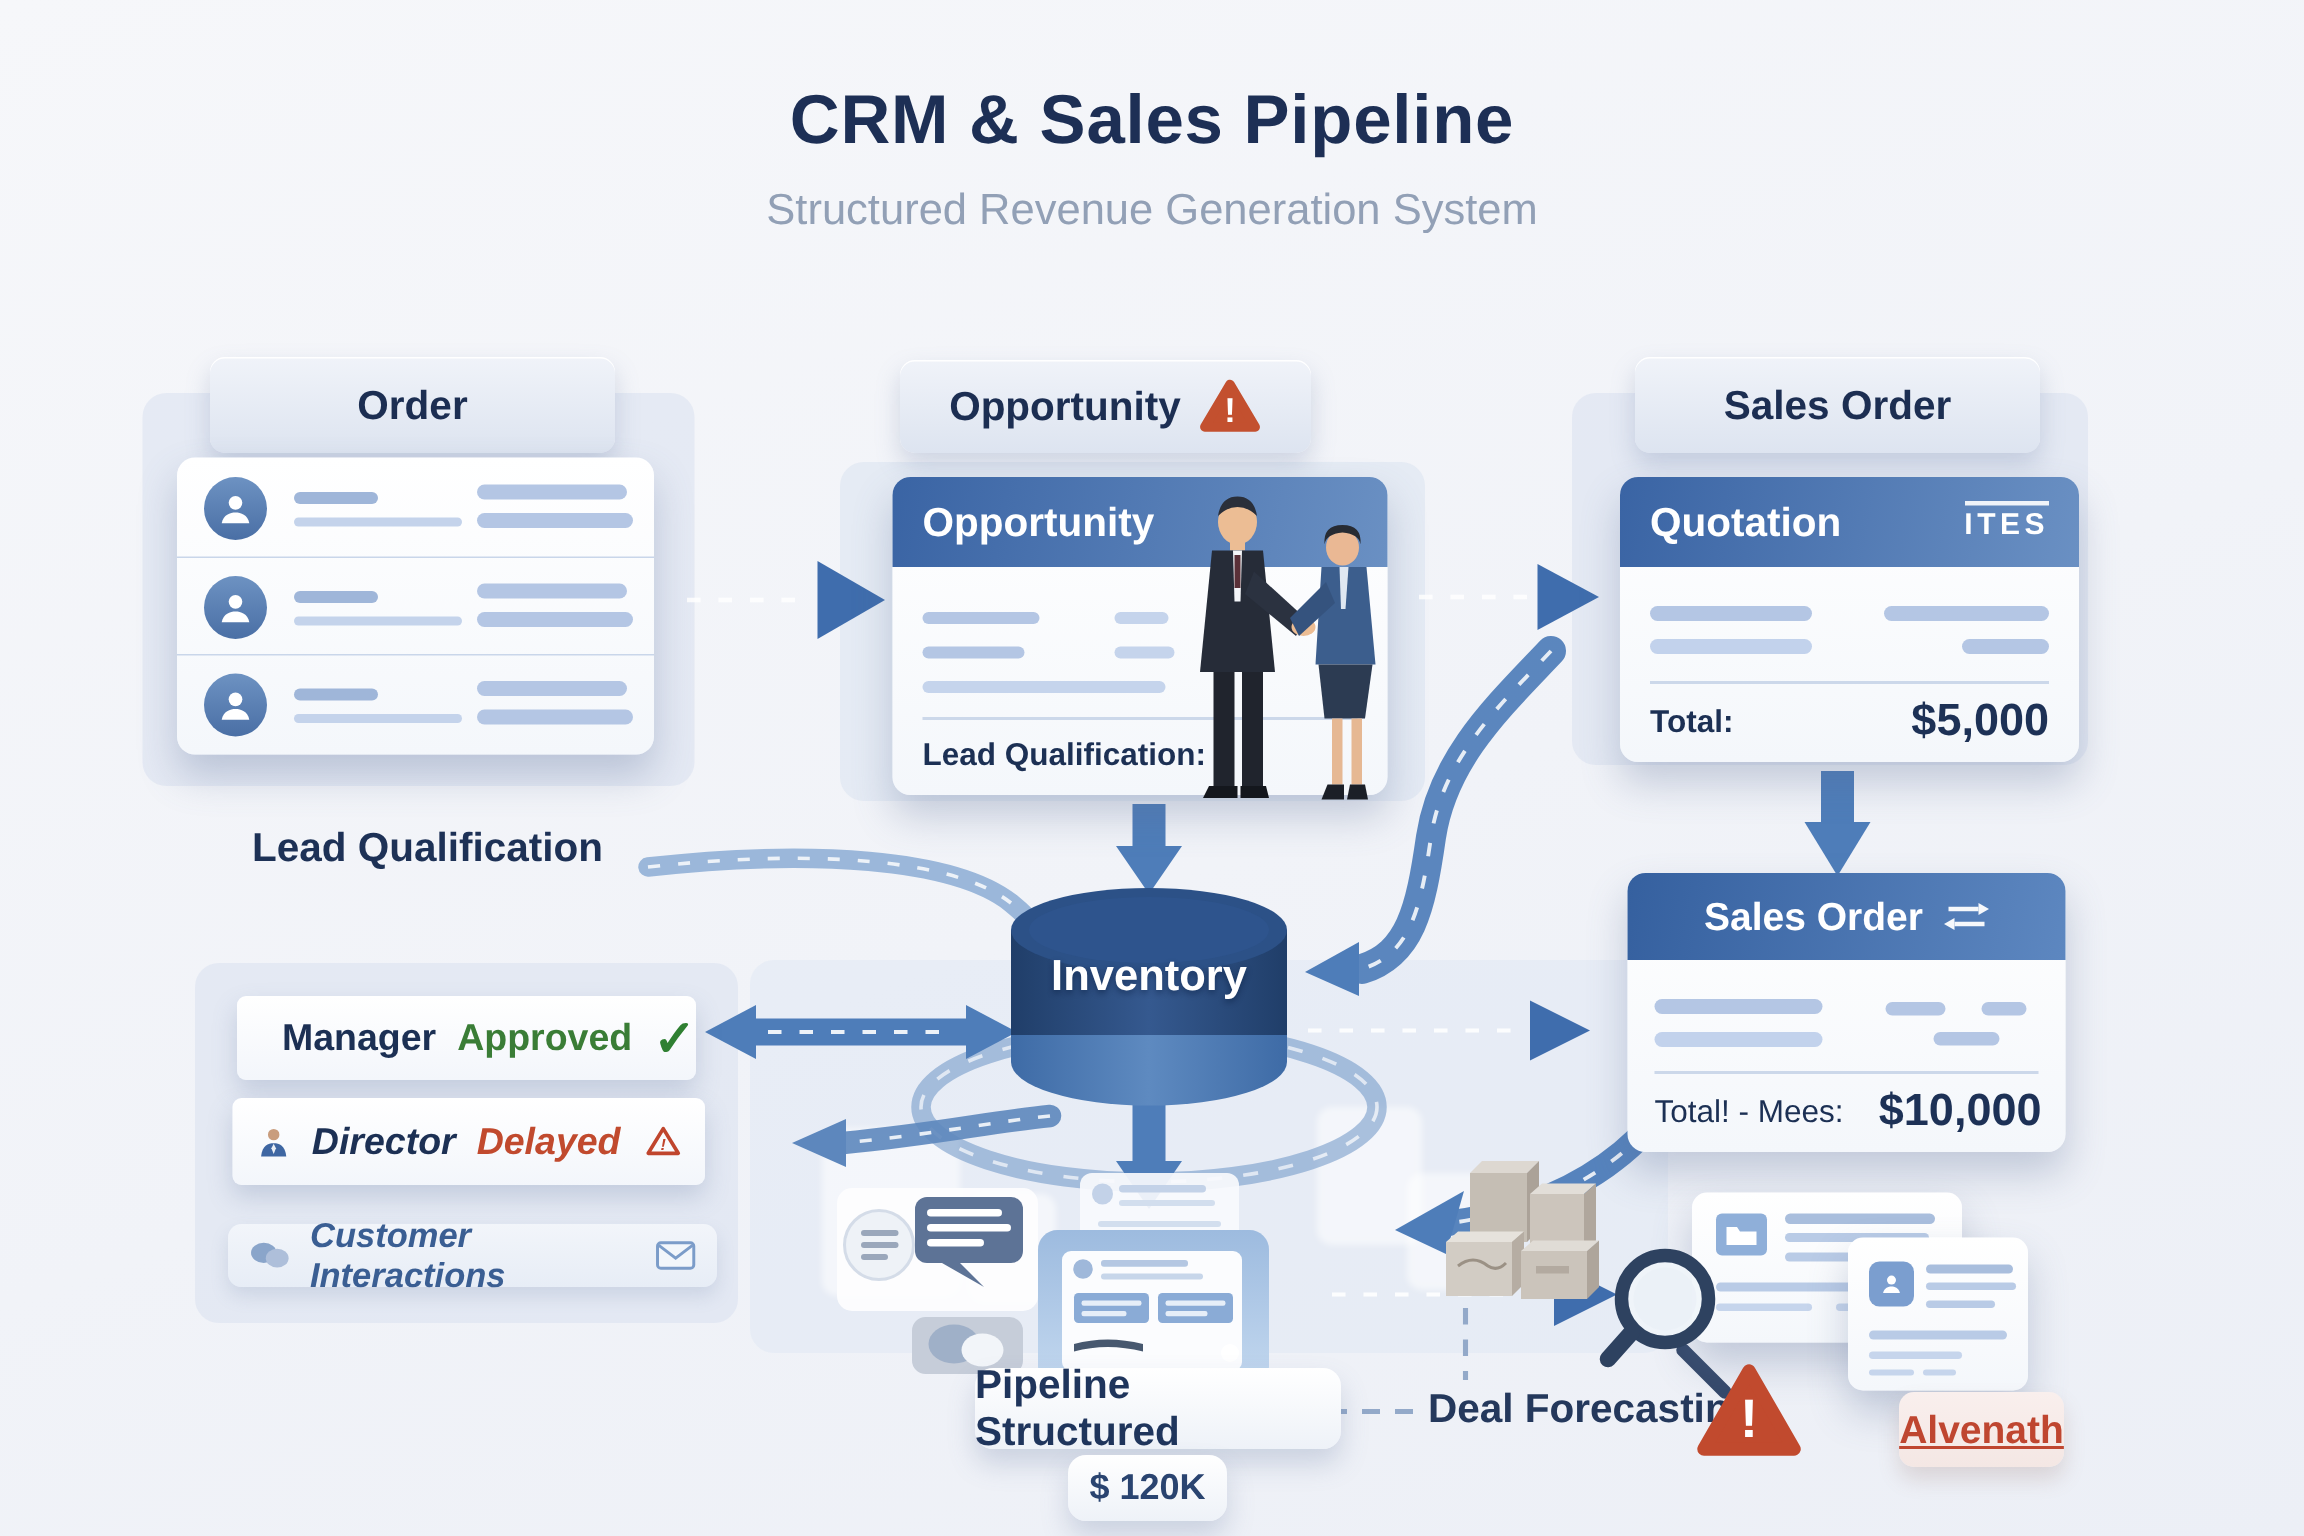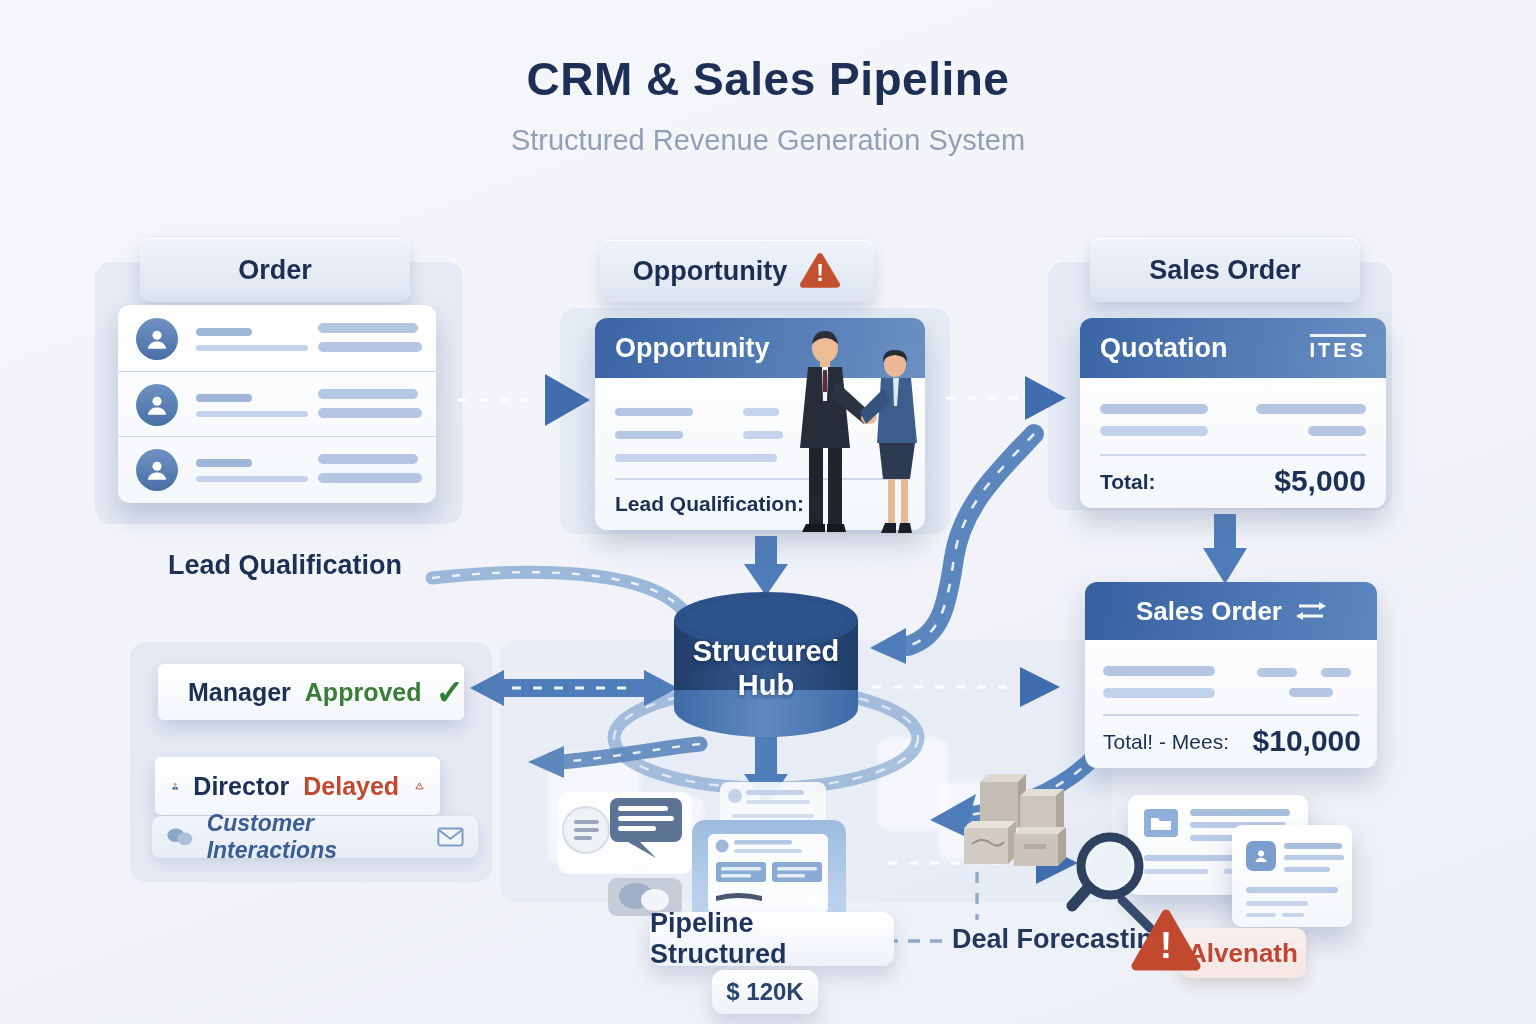--- a/index.html
+++ b/index.html
@@ -331,37 +331,36 @@
             <stop offset="1" stop-color="#3e6ba6"></stop>
         </linearGradient>
       </defs>
       <ellipse cx="98" cy="118" rx="92" ry="29" fill="url(#bandH)"></ellipse>
       <rect x="6" y="98" width="184" height="20" fill="url(#bandH)"></rect>
       <rect x="6" y="30" width="184" height="70" fill="url(#cylH)"></rect>
       <ellipse cx="98" cy="30" rx="92" ry="28" fill="#2c5187"></ellipse>
       <ellipse cx="98" cy="30" rx="80" ry="22" fill="#2f5690" opacity=".7"></ellipse>
     </svg>
     <div class="abs hub-text" style="left:0;top:44px;width:196px;">
-      <div>Structured</div>
-      <div>Hub</div>
+      <div>Inventory</div>
     </div>
   </div>
 
   <div class="abs approve-row" style="left:158px;top:664px;width:306px;height:56px;z-index:3;">
     <svg width="32" height="32" viewBox="0 0 30 30">
       <circle cx="15" cy="9" r="5" fill="#c99d7d"></circle>
       <path d="M4 28 C5 18.5 10 16.5 15 16.5 C20 16.5 25 18.5 26 28 Z" fill="#3e66a2"></path>
       <path d="M15 17 L17 21 L15 26 L13 21 Z" fill="#2c4e85"></path>
     </svg>
     <span class="role">Manager</span>
     <span class="status-green">Approved</span>
     <span class="check">✓</span>
   </div>
 
-  <div class="abs approve-row" style="left:155px;top:757px;width:285px;height:58px;z-index:3;">
+  <div class="abs approve-row" style="left:155px;top:732px;width:315px;height:58px;z-index:3;font-style:italic;">
     <svg width="32" height="32" viewBox="0 0 30 30">
       <circle cx="15" cy="9" r="5" fill="#c99d7d"></circle>
       <path d="M4 28 C5 18.5 10 16.5 15 16.5 C20 16.5 25 18.5 26 28 Z" fill="#3e66a2"></path>
       <path d="M15 17 L17 21 L15 26 L13 21 Z" fill="#e9eef5"></path>
     </svg>
     <span class="role">Director</span>
     <span class="status-red">Delayed</span>
     <svg width="34" height="30" viewBox="0 0 34 30" style="margin-left:2px;">
       <path d="M17 3 L31 26 L3 26 Z" fill="none" stroke="#c0452d" stroke-width="3.4" stroke-linejoin="round"></path>
       <text x="17" y="23" text-anchor="middle" font-size="15" font-weight="bold" fill="#c0452d" font-family="Liberation Sans, sans-serif">!</text>
@@ -490,17 +489,17 @@
     <div class="ph" style="left:14px;top:62px;width:92px;height:6px;background:#b9cbe6;"></div>
     <div class="ph" style="left:14px;top:76px;width:62px;height:5px;background:#c6d5ec;"></div>
     <div class="ph" style="left:14px;top:88px;width:30px;height:4px;background:#c6d5ec;"></div>
     <div class="ph" style="left:50px;top:88px;width:22px;height:4px;background:#c6d5ec;"></div>
   </div>
 
   <svg class="abs" style="left:1130px;top:908px;z-index:5;" width="72" height="68" viewBox="0 0 72 68">
     <path d="M36 6 L66 58 L6 58 Z" fill="#c14a2e" stroke="#c14a2e" stroke-width="9" stroke-linejoin="round"></path>
     <text x="36" y="50" text-anchor="middle" font-size="36" font-weight="bold" fill="#fff" font-family="Liberation Sans, sans-serif">!</text>
   </svg>
-  <div class="abs alert-chip" style="left:1180px;top:928px;width:126px;height:50px;z-index:4;">
+  <div class="abs alert-chip" style="left:1266px;top:928px;width:110px;height:50px;z-index:4;text-decoration:underline;">
     <span>Alvenath</span>
   </div>
 
 </div>
 
 </body></html>

